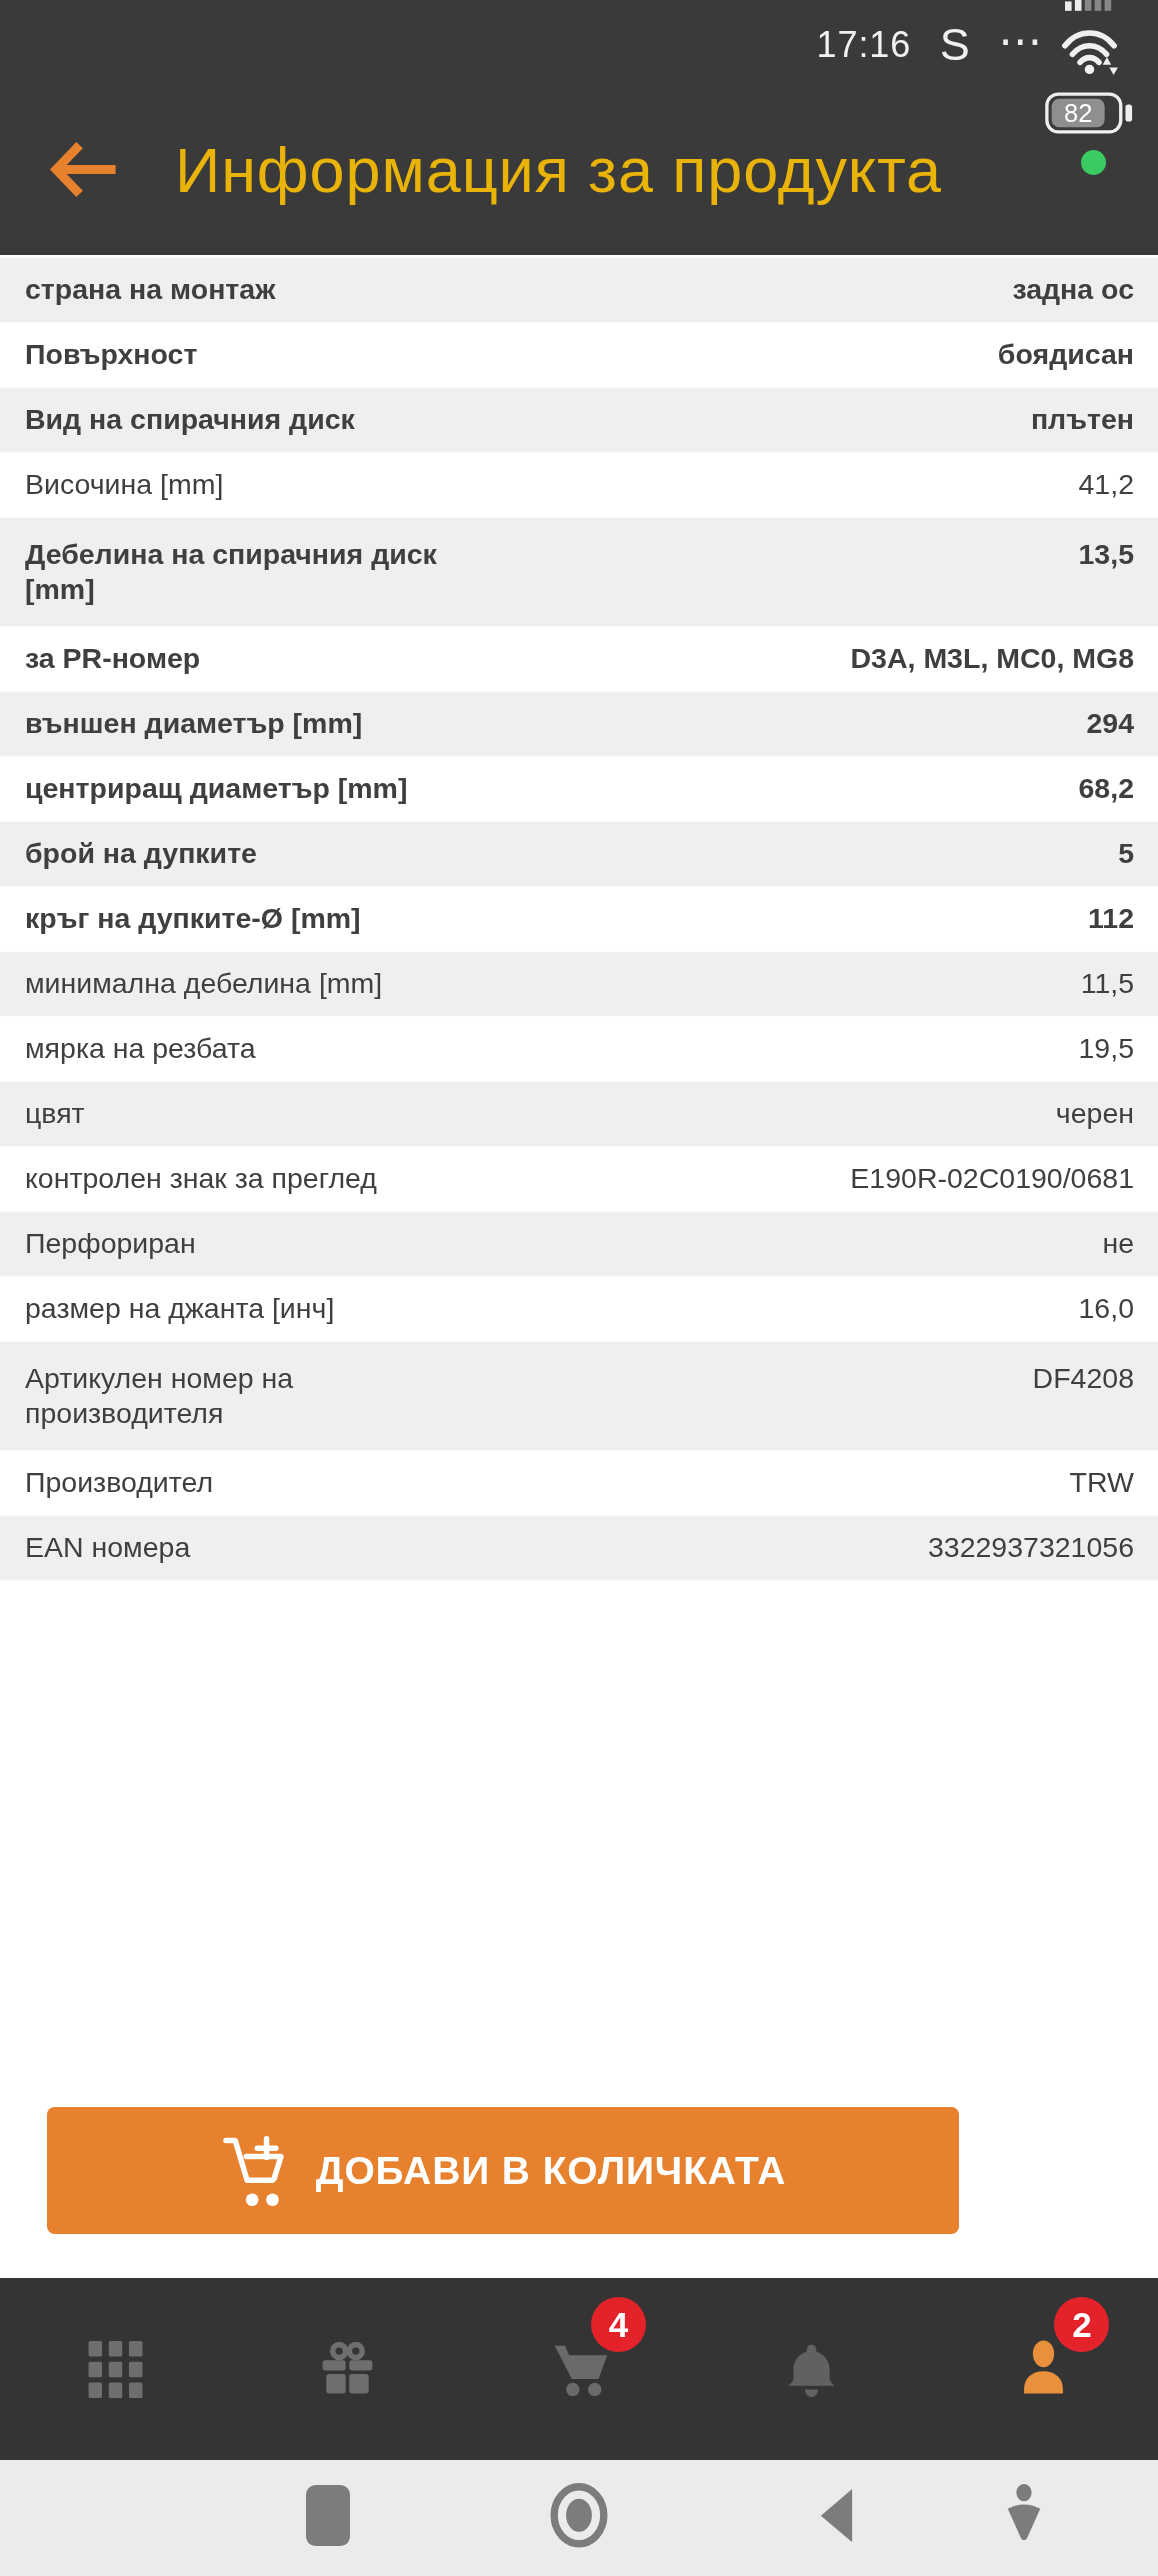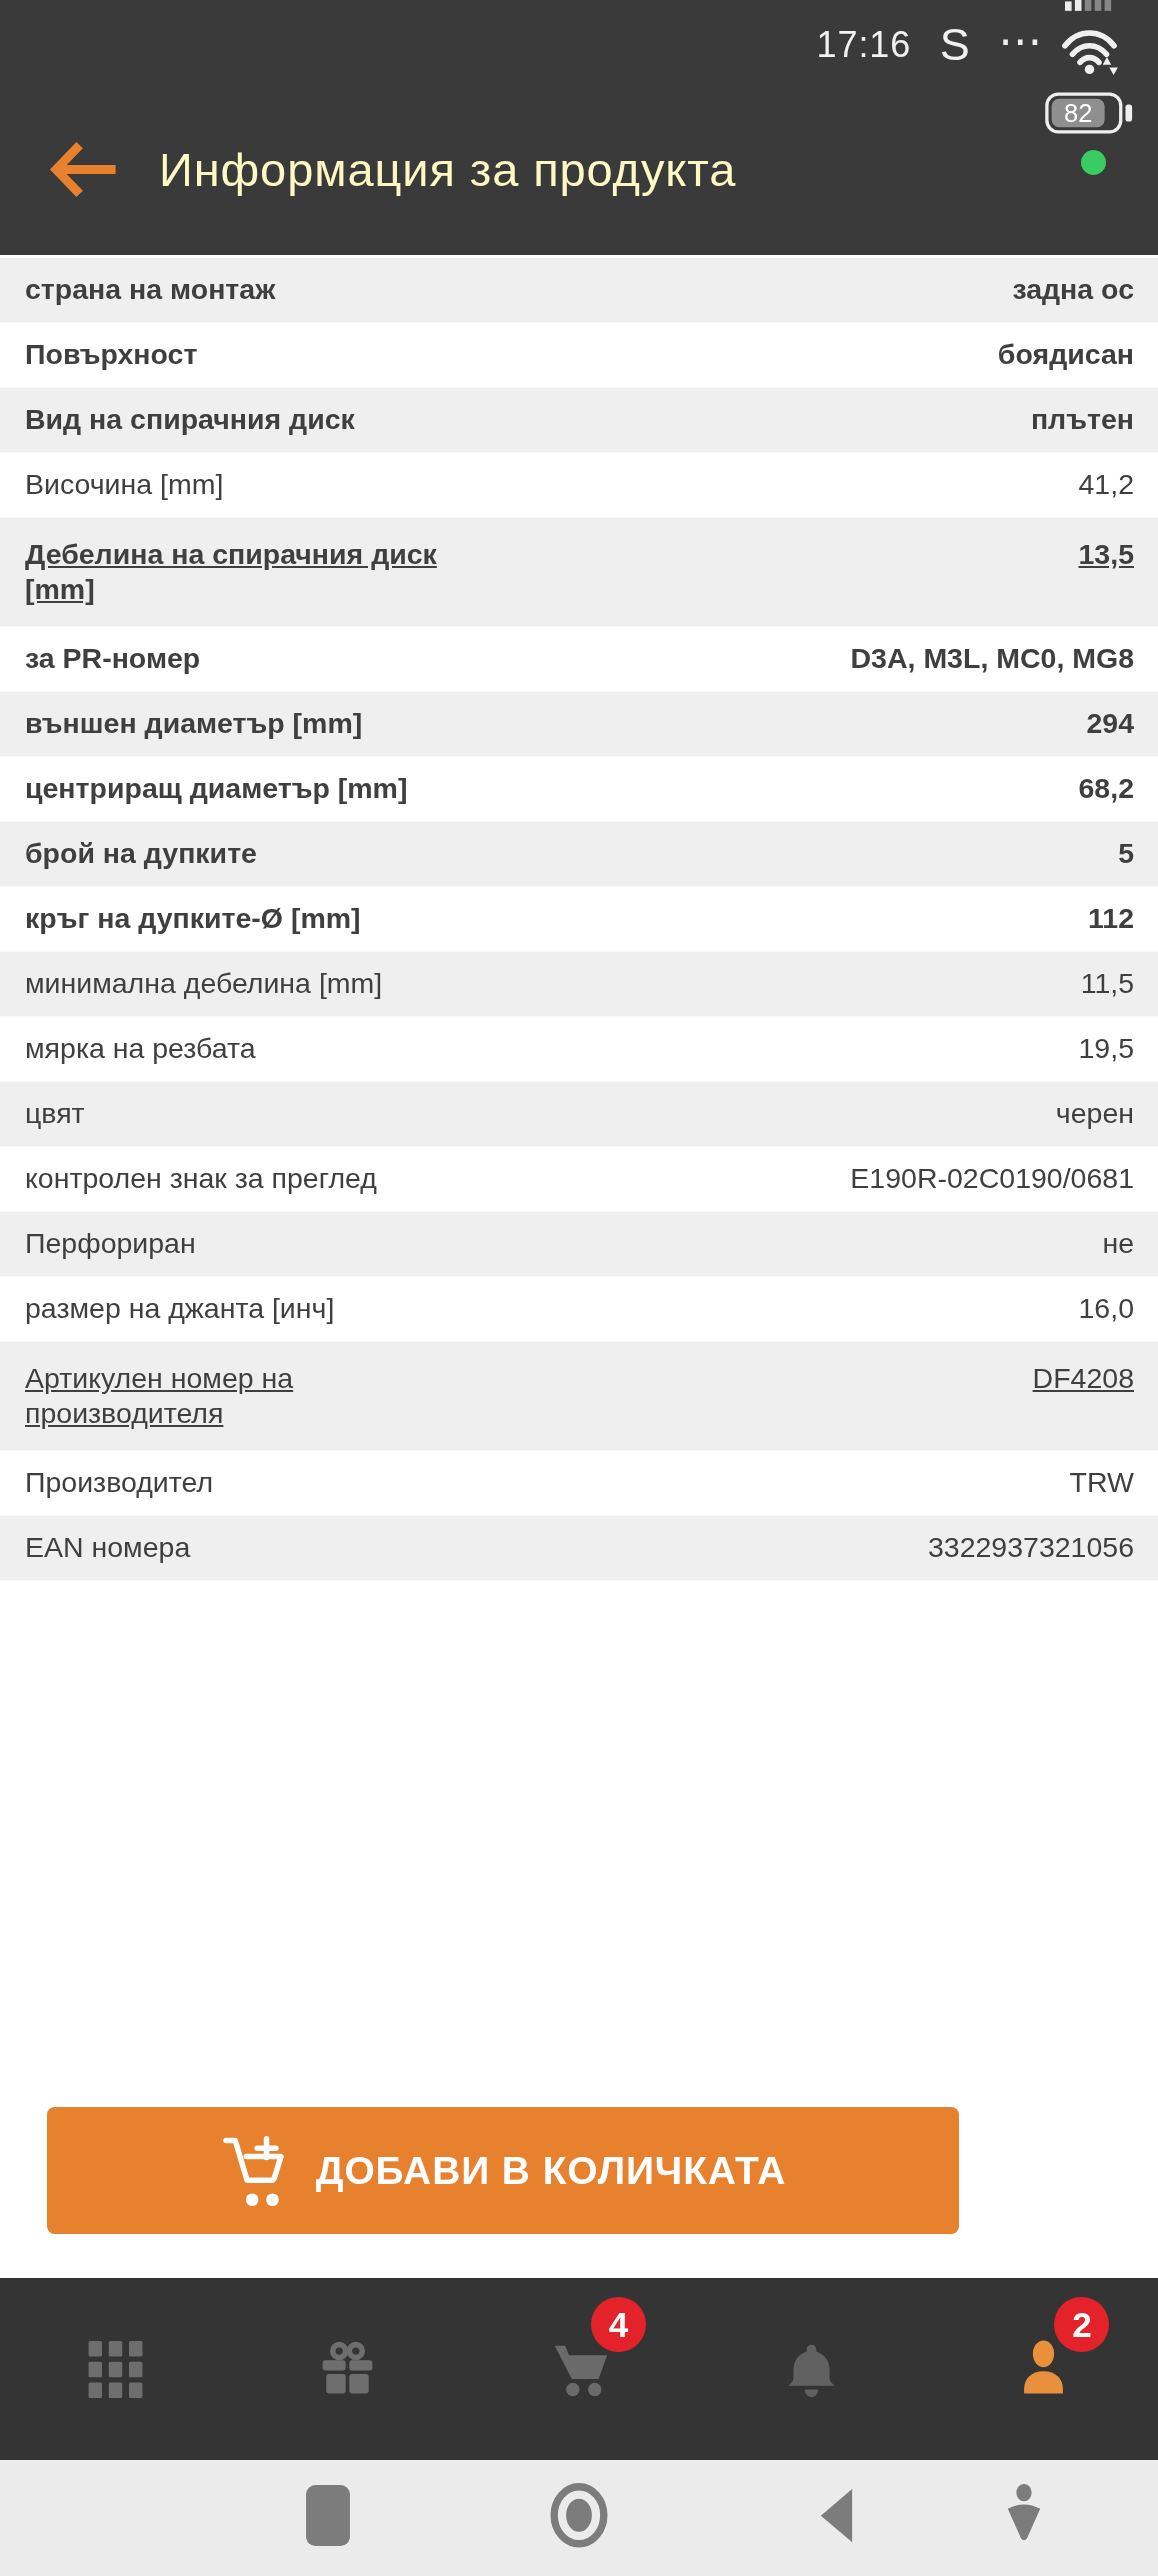--- a/index.html
+++ b/index.html
@@ -12,30 +12,30 @@
           padding:5.7px 25px 0 38px;box-sizing:border-box;}
   .status-left{display:flex;align-items:center;gap:28.5px;color:#F1F1F1;}
   .time{font-size:36px;letter-spacing:0.9px;}
   .carrier{font-size:45px;font-weight:400;}
   .dots{font-size:44px;letter-spacing:2.8px;margin-top:-9.5px;color:#EDEDED;}
   .status-right{display:flex;align-items:center;gap:14.2px;flex-direction:column;}
   .green-dot{width:25px;height:25px;border-radius:50%;background:#3BCB63;margin-left:7.6px;}
 
   .header{height:171px;display:flex;align-items:center;padding-left:49px;box-sizing:border-box;}
   .back{background:none;border:none;padding:0;margin:0;cursor:pointer;display:flex;align-items:center;}
-  .title{color:#fef9c3;font-size:47px;font-weight:400;letter-spacing:0.9px;margin:0 0 0 38px;}
+  .title{color:#eab308;font-size:63px;font-weight:400;letter-spacing:0.9px;margin:0 0 0 54px;}
 
   
   .table{position:absolute;top:258px;left:0;width:1159px;}
   .row{display:flex;justify-content:space-between;align-items:flex-start;gap:21px;
        padding:14.2px 25px;min-height:65px;box-sizing:border-box;
        font-size:28.5px;line-height:35px;color:#3F3F3F;border-bottom:0.9px solid #FBFBFB;}
   .row:nth-child(odd){background:#EFEFEF;}
   .row:nth-child(even){background:#FFFFFF;}
-  .row.tall{padding-top:19px;padding-bottom:19px;text-decoration:underline;}
+  .row.tall{padding-top:19px;padding-bottom:19px;}
   .row.b{font-weight:700;}
   .label{white-space:pre-line;max-width:627px;}
   .value{text-align:right;white-space:nowrap;}
 
   
   .add-btn{position:absolute;top:2107px;left:47px;width:912px;height:127px;
            background:#E8812D;border:none;border-radius:7.6px;cursor:pointer;
            display:flex;align-items:center;justify-content:center;gap:30px;
            color:#FFFFFF;font-family:"Liberation Sans",sans-serif;
            font-size:39px;font-weight:700;letter-spacing:0.9px;}

